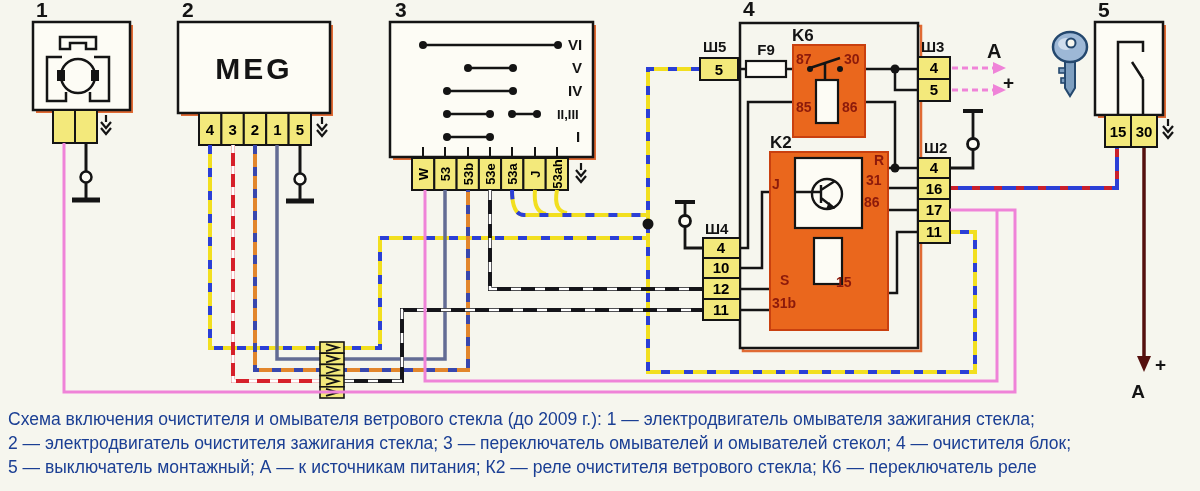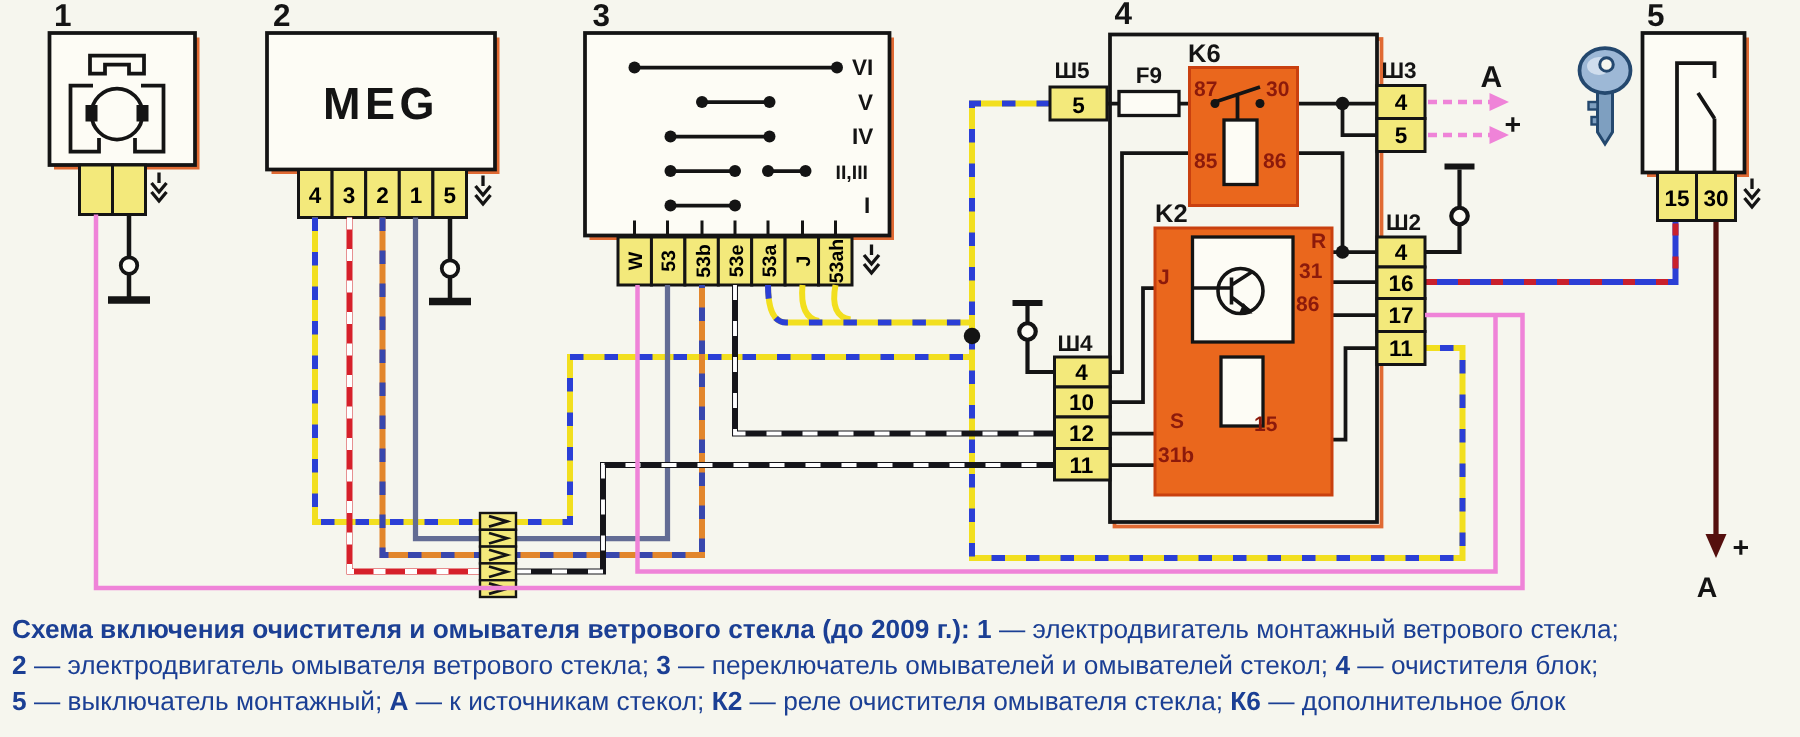--- a/index.html
+++ b/index.html
@@ -2,21 +2,21 @@
 <html><head>
 <meta charset="utf-8">
 <style>
   html,body{margin:0;padding:0;background:#f6f6ee;width:1200px;height:491px;overflow:hidden;
     font-family:"Liberation Sans", sans-serif;}
   #stage{position:relative;width:1200px;height:491px;}
   svg{display:block;}
   text{font-family:"Liberation Sans", sans-serif;}
   .caption{position:absolute;left:0;top:403px;width:1196px;padding:4px 0 0 8px;
     color:#1b3f94;font-size:17.5px;line-height:24px;}
-  .caption .b{font-weight:bold;}
+  .caption .b{font-weight:normal;}
 </style>
 </head>
 <body>
 
 <div id="stage">
 <svg width="1200" height="403" viewBox="0 0 1200 403">
   <defs>
     <g id="gnd-chassis">
       <path d="M0,-5 V2 M-5,2 L0,8 L5,2 M-5,8 L0,14 L5,8" stroke="#141414" stroke-width="2.2" fill="none"></path>
     </g>
@@ -299,17 +299,17 @@
   </g>
 
   <g fill="#141414">
     <circle cx="648" cy="224" r="5.5"></circle>
     <circle cx="895" cy="69" r="4.5"></circle>
     <circle cx="895" cy="168" r="4.5"></circle>
   </g>
 </svg>
 
 <div class="caption">
-  <div><span class="b">Схема включения очистителя и омывателя ветрового стекла (до 2009 г.): </span><span class="b">1</span><span> — электродвигатель монтажный ветрового стекла;</span></div>
-  <div><span class="b">2</span><span> — электродвигатель омывателя ветрового стекла; </span><span class="b">3</span><span> — переключатель омывателей и омывателей стекол; </span><span class="b">4</span><span> — очистителя блок;</span></div>
-  <div><span class="b">5</span><span> — выключатель монтажный; </span><span class="b">А</span><span> — к источникам стекол; </span><span class="b">К2</span><span> — реле очистителя омывателя стекла; </span><span class="b">К6</span><span> — дополнительное блок</span></div>
+  <div><span class="b">Схема включения очистителя и омывателя ветрового стекла (до 2009 г.): </span><span class="b">1</span><span> — электродвигатель омывателя зажигания стекла;</span></div>
+  <div><span class="b">2</span><span> — электродвигатель очистителя зажигания стекла; </span><span class="b">3</span><span> — переключатель омывателей и омывателей стекол; </span><span class="b">4</span><span> — очистителя блок;</span></div>
+  <div><span class="b">5</span><span> — выключатель монтажный; </span><span class="b">А</span><span> — к источникам питания; </span><span class="b">К2</span><span> — реле очистителя ветрового стекла; </span><span class="b">К6</span><span> — переключатель реле</span></div>
 </div>
 </div>
 
 </body></html>

